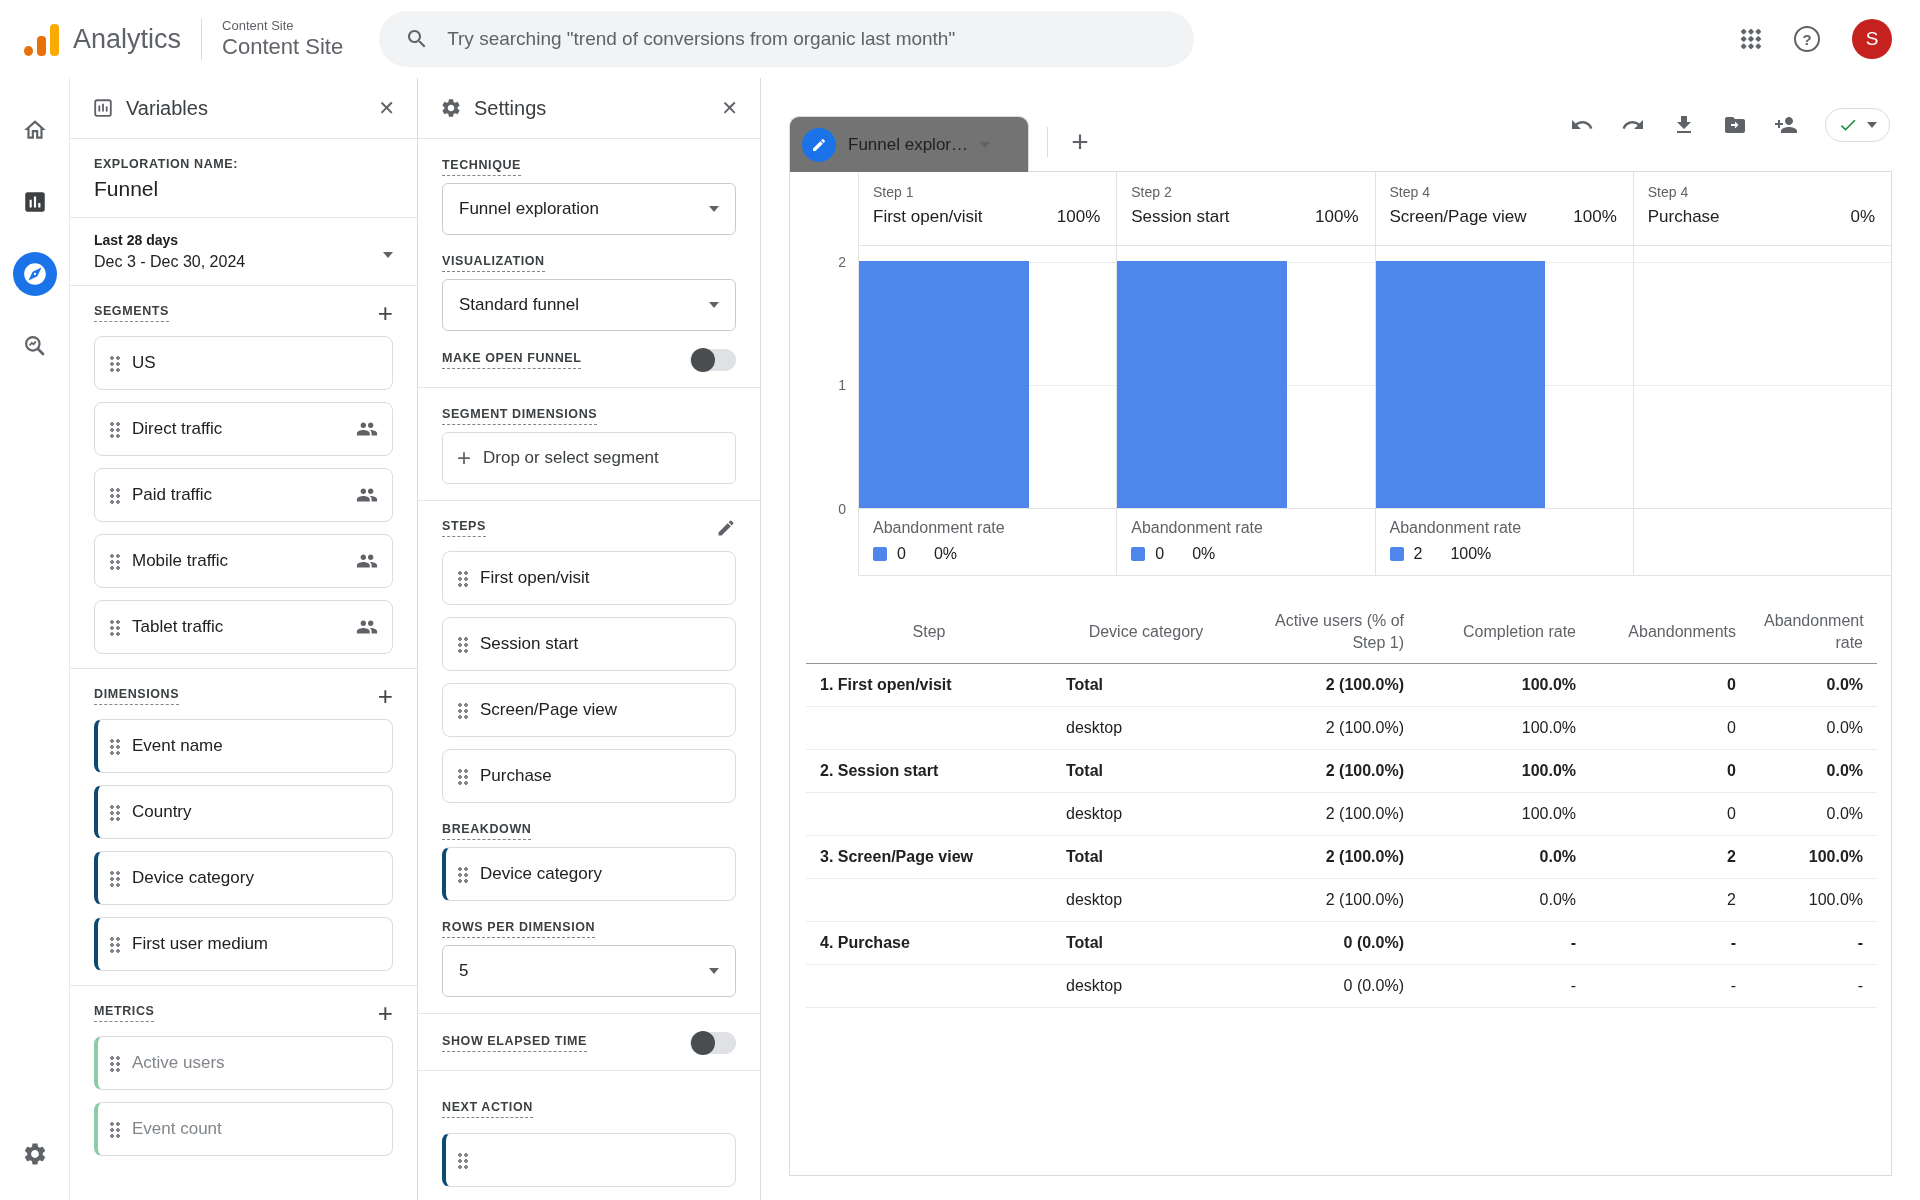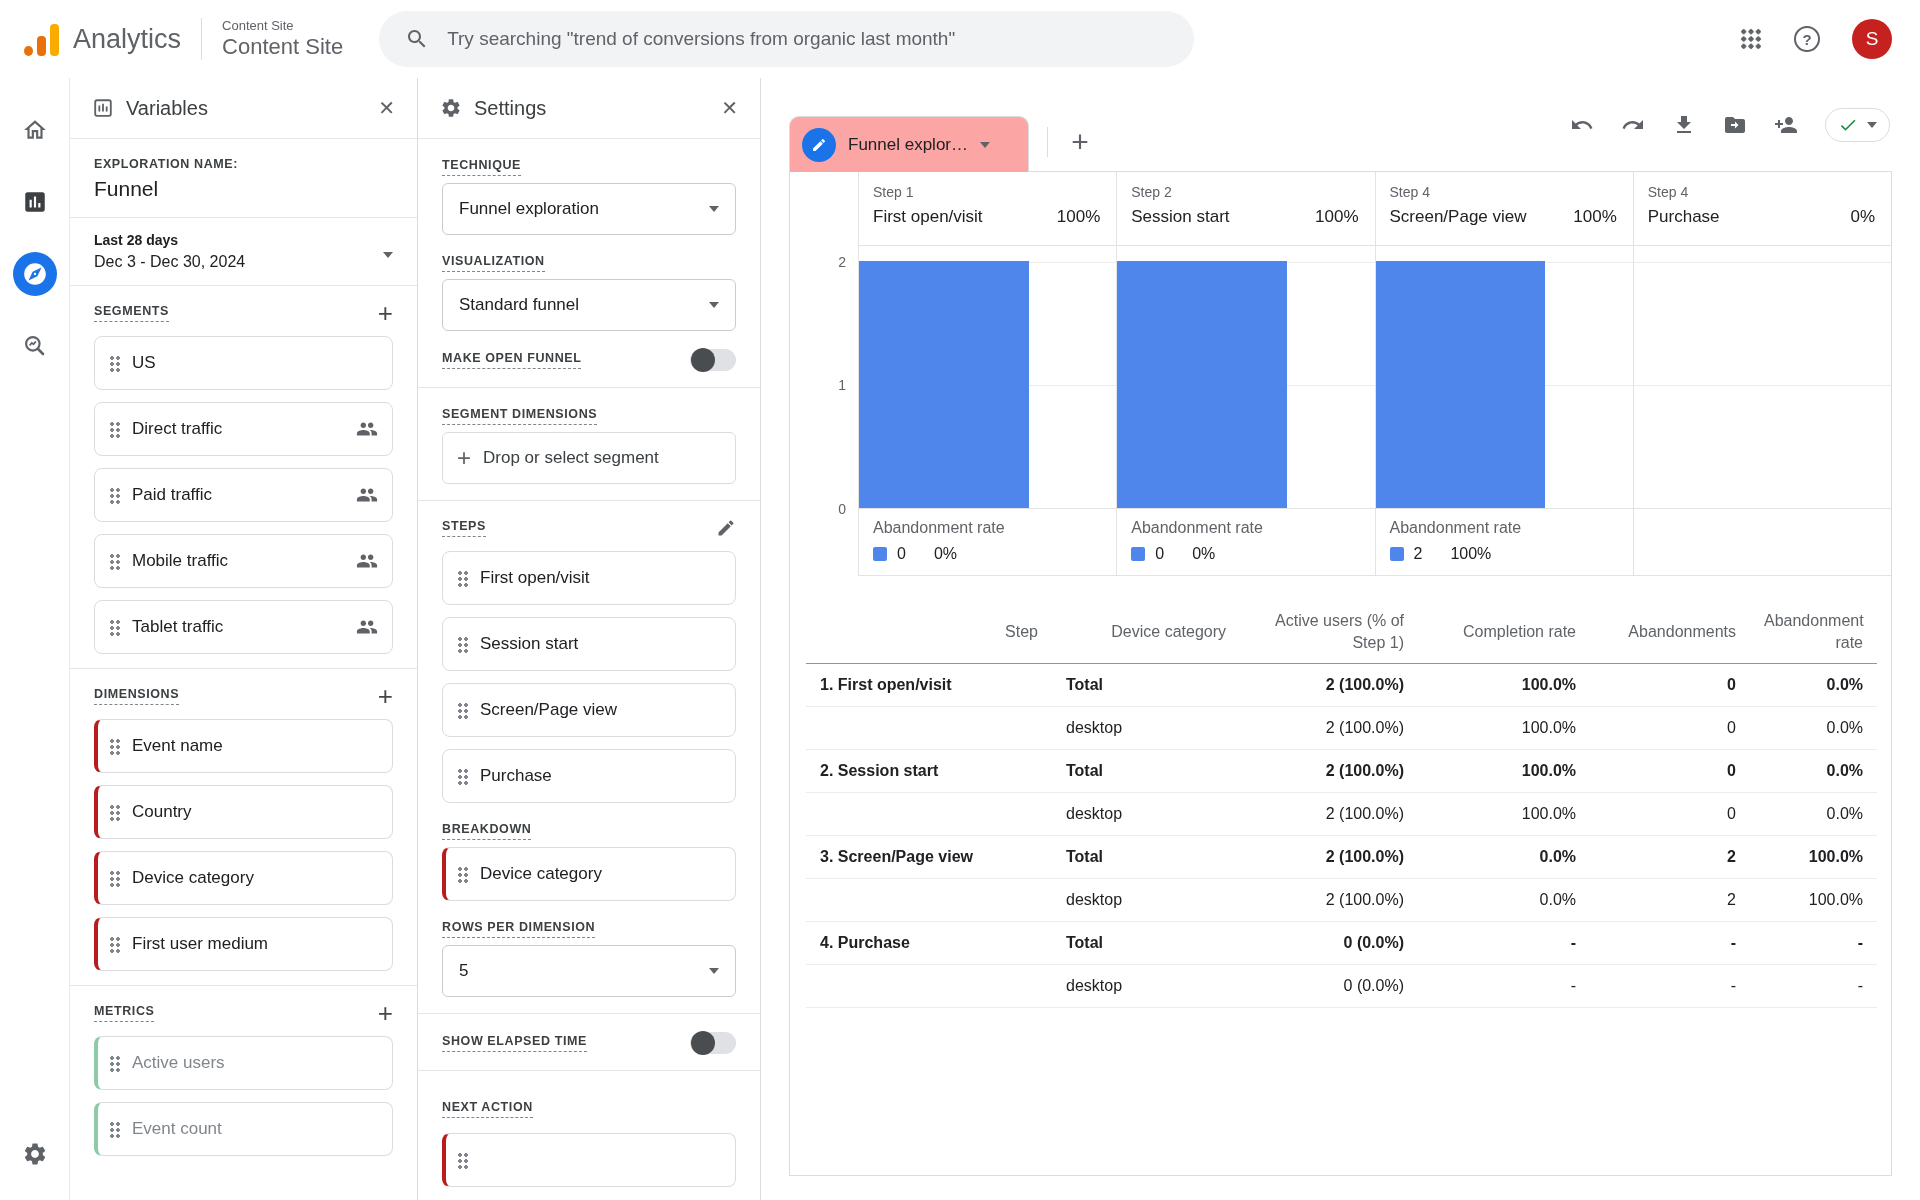--- a/index.html
+++ b/index.html
@@ -57,42 +57,42 @@
   .dd-caret { width:0; height:0; border-left:5px solid transparent; border-right:5px solid transparent; border-top:6px solid #5f6368; }
   .vdate .dd-caret { position:absolute; right:24px; top:50%; }
 
   .vsection { padding:16px 24px 14px; border-bottom:1px solid #e6e6e6; }
   .vsection.last { border-bottom:none; }
   .sec-head { display:flex; align-items:center; justify-content:space-between; height:22px; }
   .plus-btn { font-size:26px; font-weight:300; color:#444746; line-height:22px; cursor:pointer; }
 
   .chip { height:54px; border:1px solid #dadce0; border-radius:8px; background:#fff; display:flex; align-items:center; gap:12px; padding:0 14px; margin-top:12px; font-size:17px; cursor:grab; }
   .vsection .chip:first-of-type { margin-top:12px; }
-  .chip--dim { border-left:4px solid #b91c1c; padding-left:11px; }
+  .chip--dim { border-left:4px solid #0c4a6e; padding-left:11px; }
   .chip--metric { border-left:4px solid #8ccaa8; padding-left:11px; color:#80868b; }
   .dots { width:11px; height:17px; flex:none;
     background-image:radial-gradient(circle,#80868b 1.6px,transparent 1.9px);
     background-size:6px 6px; }
   .chip .tail { margin-left:auto; }
 
   .sblock { padding:16px 24px 0; }
   .dropdown { margin-top:10px; height:52px; border:1px solid #c8ccd0; border-radius:6px; display:flex; align-items:center; justify-content:space-between; padding:0 16px; font-size:17px; cursor:pointer; background:#fff; }
   .dropzone { margin-top:10px; height:52px; border:1px solid #dadce0; border-radius:6px; display:flex; align-items:center; gap:12px; padding:0 14px; font-size:17px; color:#3c4043; cursor:pointer; }
   .dz-plus { font-size:24px; color:#5f6368; font-weight:300; }
   .toggle-row { display:flex; align-items:center; justify-content:space-between; padding:18px 24px 16px; }
   .toggle { width:46px; height:22px; border-radius:11px; background:#dfe1e5; position:relative; cursor:pointer; flex:none; }
   .toggle .knob { position:absolute; left:1px; top:-1px; width:24px; height:24px; border-radius:50%; background:#4a4d50; }
   .hr { height:1px; background:#e6e6e6; margin-top:16px; }
   .steps-head { margin-top:0; }
   .next-block { padding-top:26px; }
 
   
   .canvas { flex:1; position:relative; background:#fff; overflow:hidden; }
   .tab-row { height:93px; display:flex; align-items:flex-end; padding-left:28px; position:relative; }
-  .tab { position:relative; z-index:3; margin-bottom:-1px; height:56px; min-width:240px; background:#fca5a5; border:1px solid #dadce0; border-bottom:none; border-radius:10px 10px 0 0; display:flex; align-items:center; gap:12px; padding:0 18px 0 12px; cursor:pointer; }
+  .tab { position:relative; z-index:3; margin-bottom:-1px; height:56px; min-width:240px; background:#737373; border:1px solid #dadce0; border-bottom:none; border-radius:10px 10px 0 0; display:flex; align-items:center; gap:12px; padding:0 18px 0 12px; cursor:pointer; }
   .tab-edit { width:34px; height:34px; border-radius:50%; background:#1a73e8; display:flex; align-items:center; justify-content:center; flex:none; }
   .tab-label { font-size:17px; }
   .tab-sep { width:1px; height:30px; background:#dadce0; margin:0 18px 14px; }
   .tab-add { font-size:30px; color:#5f6368; margin-bottom:12px; width:28px; text-align:center; cursor:pointer; font-weight:300; }
   .toolbar { position:absolute; right:30px; top:30px; display:flex; align-items:center; gap:27px; }
   .tool { cursor:pointer; }
   .approve { display:flex; align-items:center; gap:9px; border:1px solid #dadce0; border-radius:18px; padding:6px 12px; cursor:pointer; }
 
   .card { position:relative; z-index:1; margin:0 28px; height:1005px; border:1px solid #dadce0; background:#fff; }
 
@@ -109,21 +109,21 @@
   .gl1 { top:16px; } .gl2 { top:139px; }
   .f-bar { position:absolute; left:0; bottom:0; width:66%; background:#4e86ec; }
   .fa { border-left:1px solid #e3e3e3; border-bottom:1px solid #e3e3e3; padding:10px 14px 0; }
   .fa-label { font-size:16px; color:#5f6368; }
   .fa-row { display:flex; align-items:center; gap:10px; margin-top:8px; font-size:16px; }
   .sw { width:14px; height:14px; border-radius:2px; background:#4e86ec; flex:none; }
   .fa-pct { margin-left:18px; }
 
   
   .dtable { margin:24px 16px 0; width:calc(100% - 32px); border-collapse:collapse; table-layout:fixed; }
-  .dtable th { font-size:16px; font-weight:400; color:#5f6368; padding:10px 14px; border-bottom:1px solid #8f959a; line-height:1.35; vertical-align:middle; text-align:right; }
+  .dtable th { font-size:16px; font-weight:400; color:#5f6368; padding:10px 14px; border-bottom:1px solid #8f959a; line-height:1.35; vertical-align:middle; text-align:center; }
   .dtable td { font-size:16px; padding:12px 14px; border-bottom:1px solid #ececec; text-align:left; }
   .dtable .num { text-align:right; }
   .dtable tbody tr:nth-child(odd) td { font-weight:700; }
 </style>
 </head>
 <body>
 
 <div class="app">
 
   <header class="topbar">

